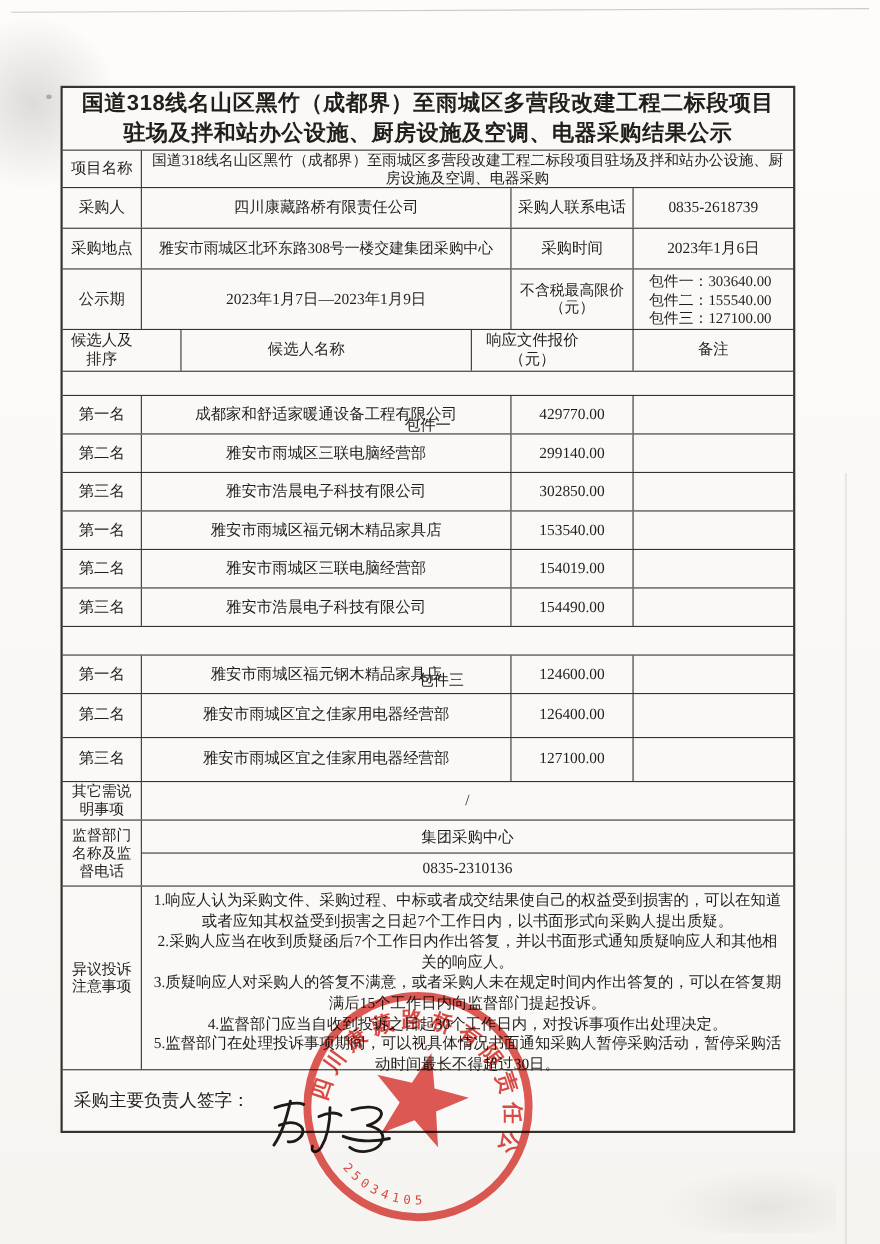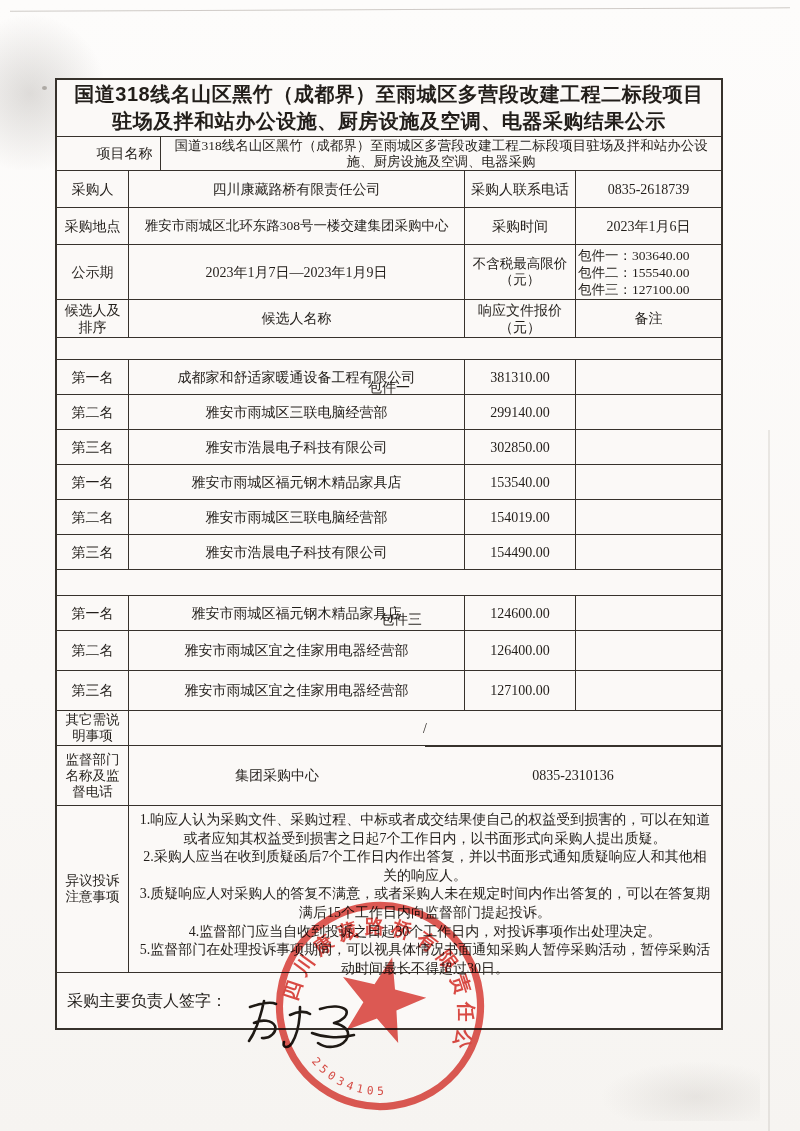--- a/index.html
+++ b/index.html
@@ -37,29 +37,29 @@
   .c + .c{border-left:1px solid var(--line);}
   .c1{width:71px;flex:none;}
   .c2{flex:1;}
   .c3{width:111px;flex:none;}
   .c4{width:146px;flex:none;}
 
   .title-row{height:56px;}
   .title-cell{flex:1;font-family:"Liberation Sans","DejaVu Sans",sans-serif;
     font-weight:bold;font-size:20px;line-height:27px;letter-spacing:.5px;padding:0 14px;}
 
-  .h33{height:34px;padding-left:32px;} .h37{height:37px;} .h55{height:55px;} .h38{height:38px;}
+  .h33{height:34px;} .h37{height:37px;} .h55{height:55px;} .h38{height:38px;gap:36px;}
   .h22{height:22px;} .h35{height:35px;} .h26{height:26px;padding-left:24px;} .h60{height:60px;}
   .h167{height:167px;}
 
   .small{font-size:13.5px;line-height:16px;}
   .band{flex:1;font-size:14px;margin-top:48px;}
   .pricecol{flex-direction:column;align-items:flex-start;justify-content:center;
-    font-size:13.5px;line-height:17px;text-align:left;padding-left:2px;}
-  .stack{flex:1;display:flex;flex-direction:row;border-left:1px solid var(--line);box-sizing:border-box;}
+    font-size:13.5px;line-height:17px;text-align:left;padding-left:14px;}
+  .stack{flex:1;display:flex;flex-direction:column;border-left:1px solid var(--line);box-sizing:border-box;}
   .stack > div{flex:1;display:flex;align-items:center;justify-content:center;font-size:14px;}
   .stack > div + div{border-top:1px solid var(--line);}
   .longtext{flex:1;display:block;text-align:center;font-size:14px;line-height:18.6px;
     padding:5px 8px 4px 8px;border-left:1px solid var(--line);box-sizing:border-box;}
   .longtext p{margin:0;}
   .signrow{height:56px;position:relative;}
   .signcell{flex:1;justify-content:flex-start;text-align:left;padding-left:10px;font-size:16px;}
 
   .stamp{position:absolute;left:262px;top:888px;width:236px;height:236px;
     transform:rotate(14deg);opacity:.88;mix-blend-mode:multiply;pointer-events:none;}
@@ -118,21 +118,21 @@
       <div class="c c3">响应文件报价（元）</div>
       <div class="c c4">备注</div>
     </div>
 
     <div class="r h22">
       <div class="c band">包件一</div>
     </div>
     <div class="r h35">
       <div class="c c1">第一名</div>
       <div class="c c2">成都家和舒适家暖通设备工程有限公司</div>
-      <div class="c c3">381310.00</div>
+      <div class="c c3">429770.00</div>
       <div class="c c4"></div>
     </div>
     <div class="r h35">
       <div class="c c1">第二名</div>
       <div class="c c2">雅安市雨城区三联电脑经营部</div>
       <div class="c c3">299140.00</div>
       <div class="c c4"></div>
     </div>
     <div class="r h35">
       <div class="c c1">第三名</div>

